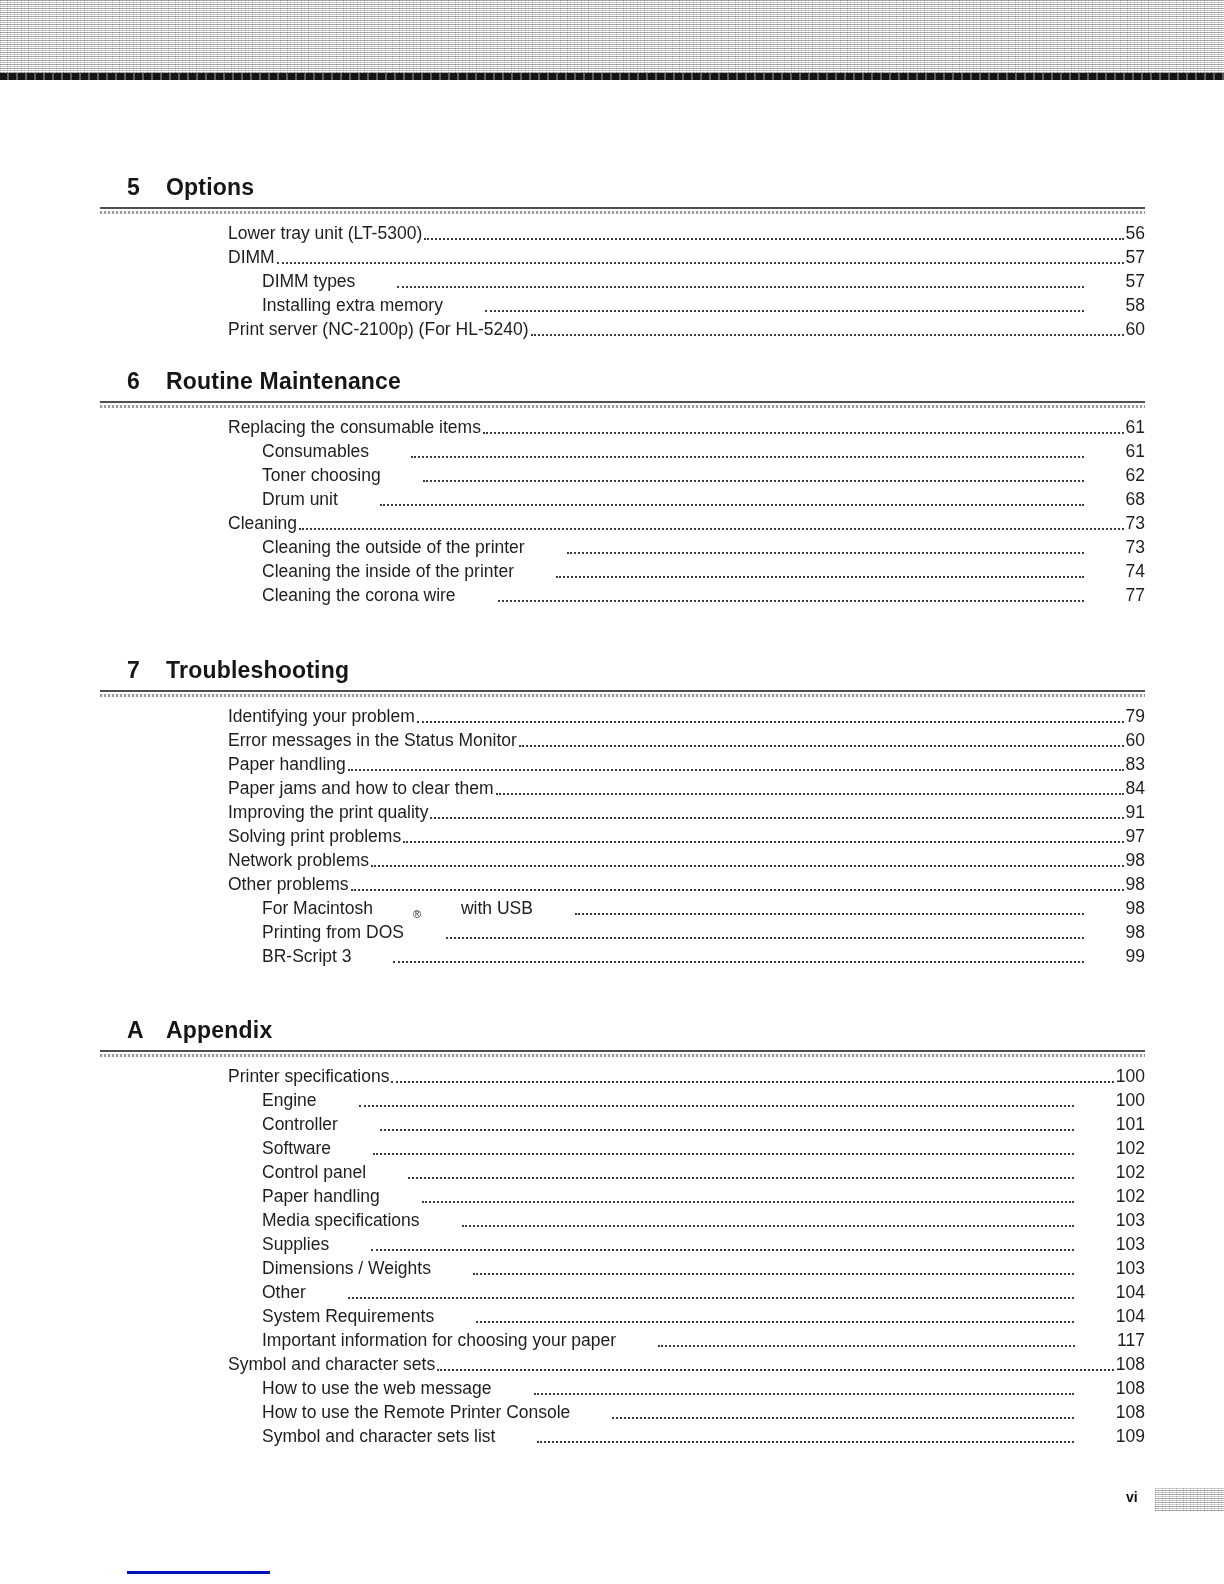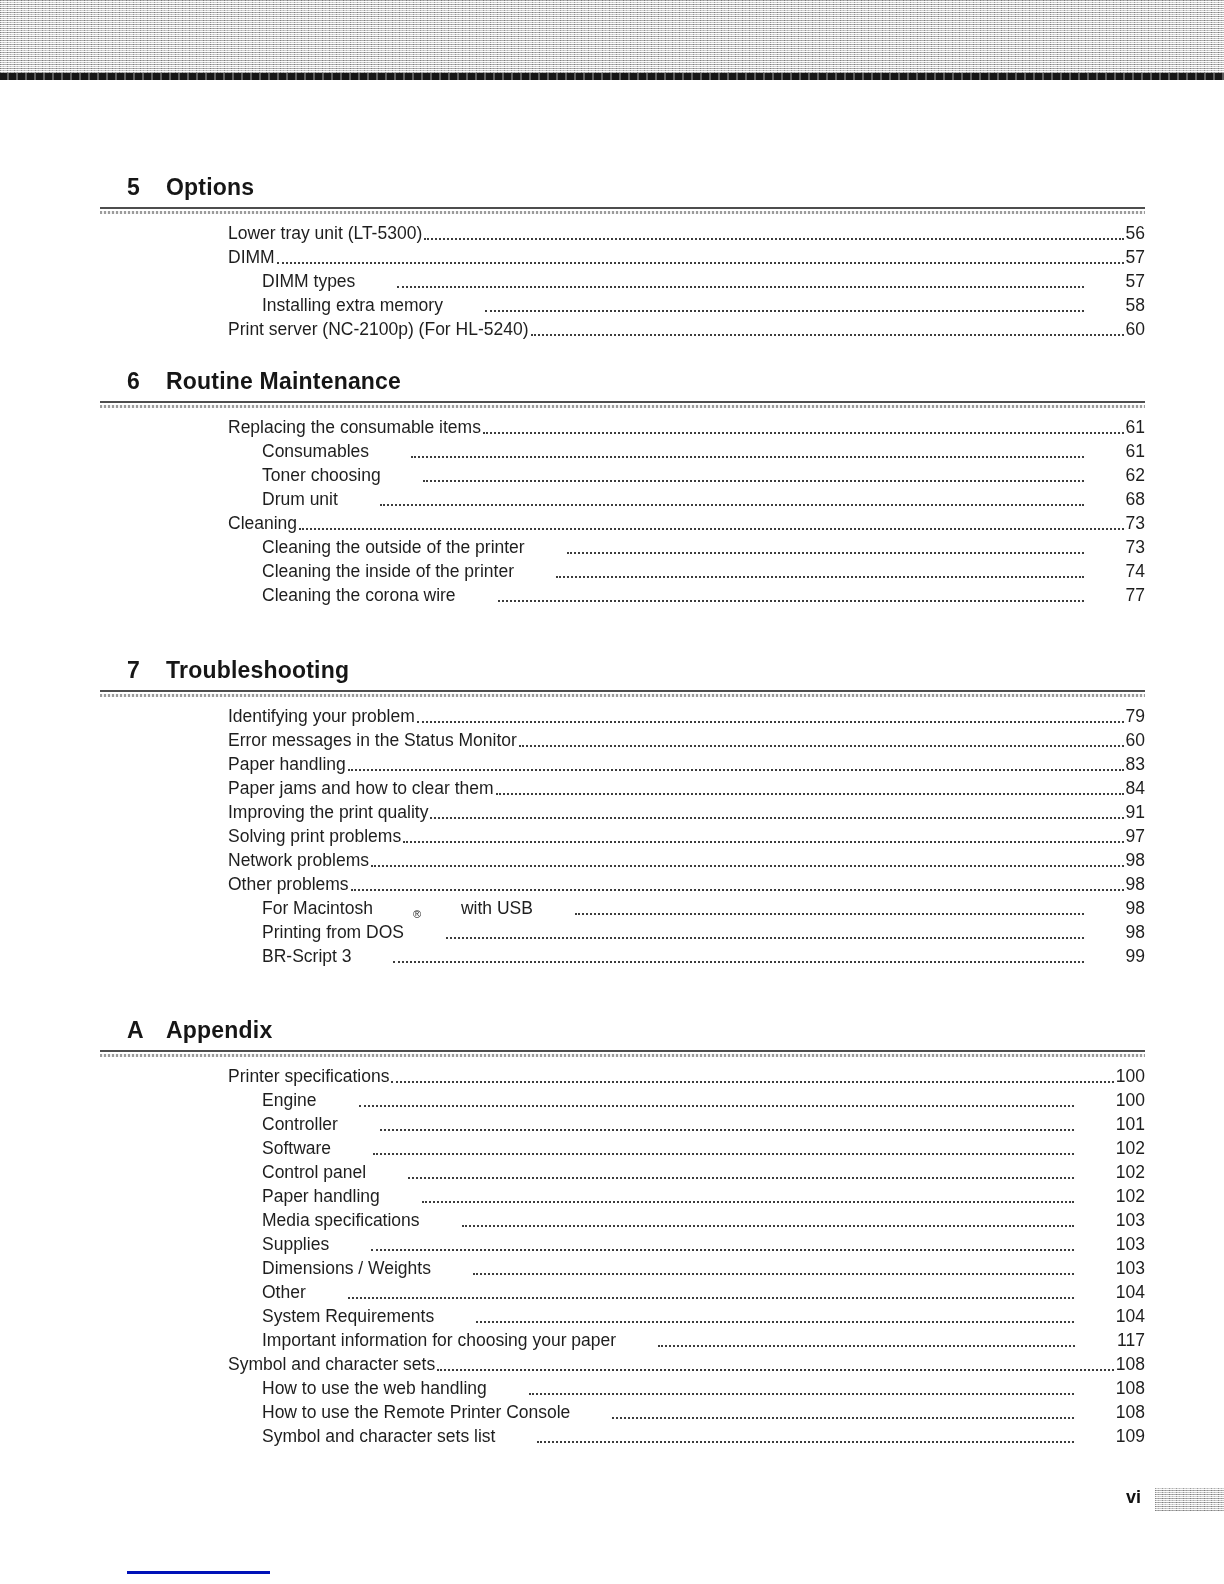--- a/index.html
+++ b/index.html
@@ -60,21 +60,21 @@
   .leader{
     flex:1 1 auto;height:0;align-self:flex-end;
     border-bottom:2px dotted #3c3c3c;
     margin:0 2px;transform:translateY(-4px);
     min-width:12px;
   }
   .toc-page{white-space:nowrap;line-height:22px;}
   
   .folio{
     position:absolute;top:1486px;left:1126px;
-    font-weight:bold;font-size:18px;line-height:22px;color:#111;
+    font-weight:bold;font-size:14px;line-height:22px;color:#111;
   }
   .footer-texture{position:absolute;top:1488px;left:1155px;width:69px;height:23px;}
   .footer-line{
     position:absolute;top:1571px;left:127px;width:143px;height:3px;
     background:#0011b8;
   }
 </style>
 </head>
 <body>
 
@@ -299,21 +299,21 @@
             <span class="toc-label">Important information for choosing your paper</span>
             <span class="leader"></span>
             <span class="toc-page">117</span>
           </div>
           <div class="toc-row lvl1">
             <span class="toc-label">Symbol and character sets </span>
             <span class="leader"></span>
             <span class="toc-page">108</span>
           </div>
           <div class="toc-row lvl2">
-            <span class="toc-label">How to use the web handling </span>
+            <span class="toc-label">How to use the web message </span>
             <span class="leader"></span>
             <span class="toc-page">108</span>
           </div>
           <div class="toc-row lvl2">
             <span class="toc-label">How to use the Remote Printer Console </span>
             <span class="leader"></span>
             <span class="toc-page">108</span>
           </div>
           <div class="toc-row lvl2">
             <span class="toc-label">Symbol and character sets list</span>

